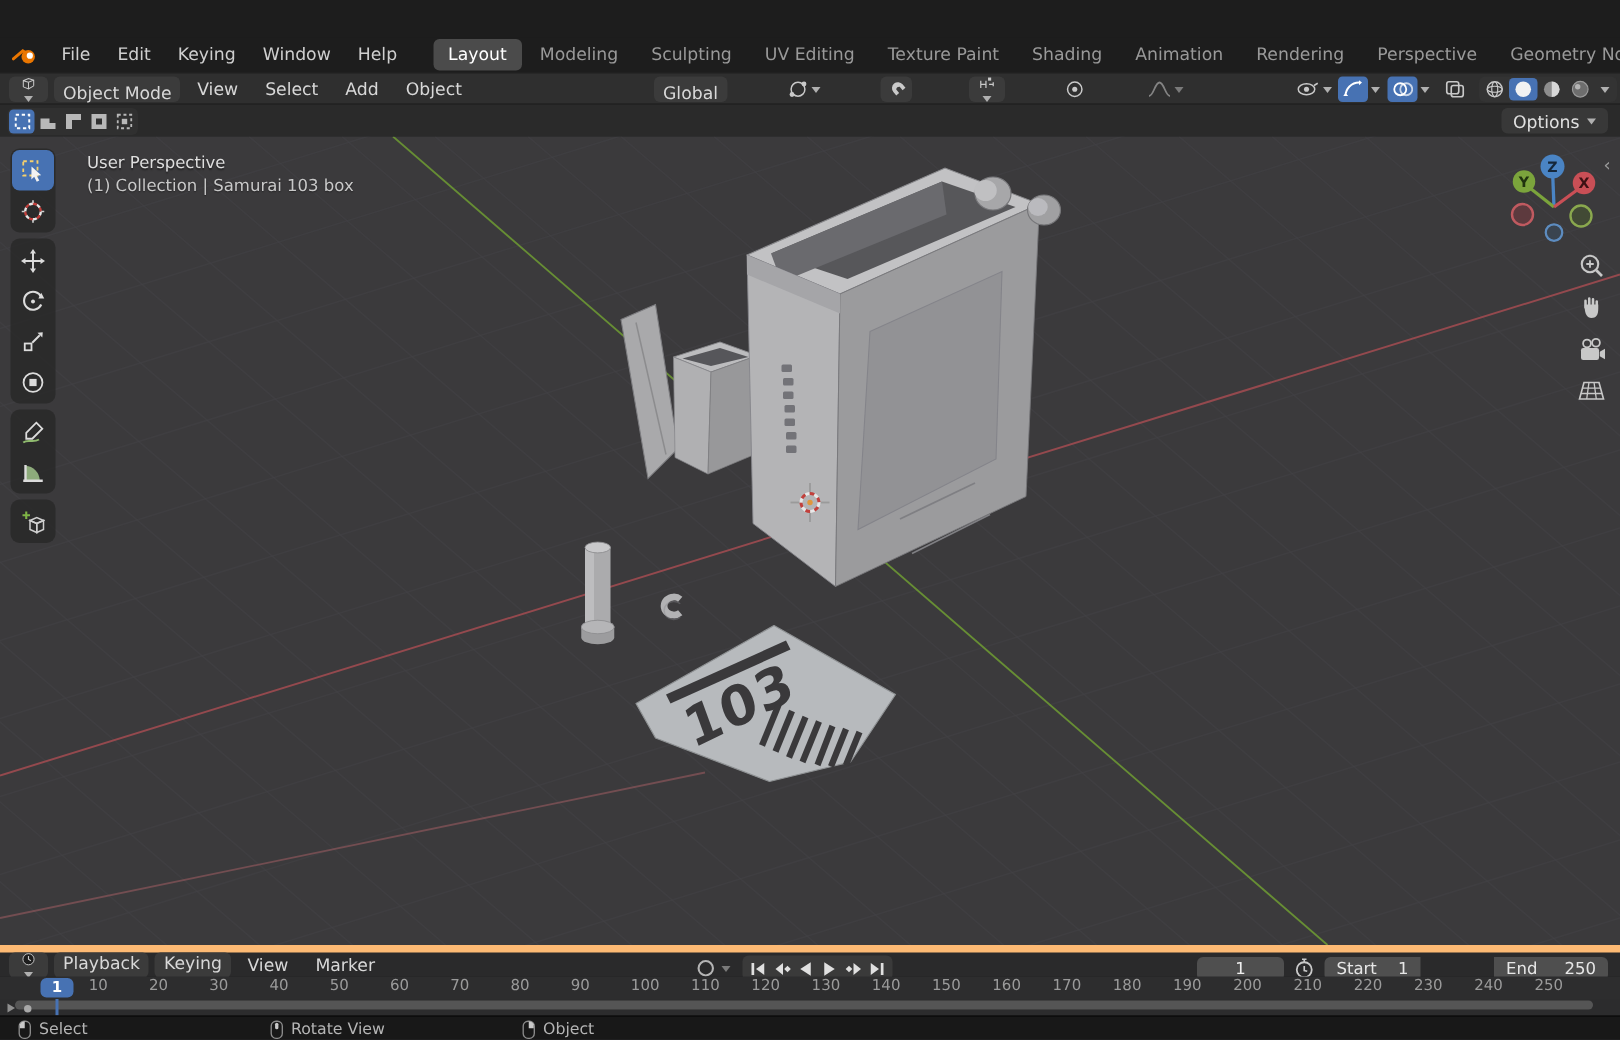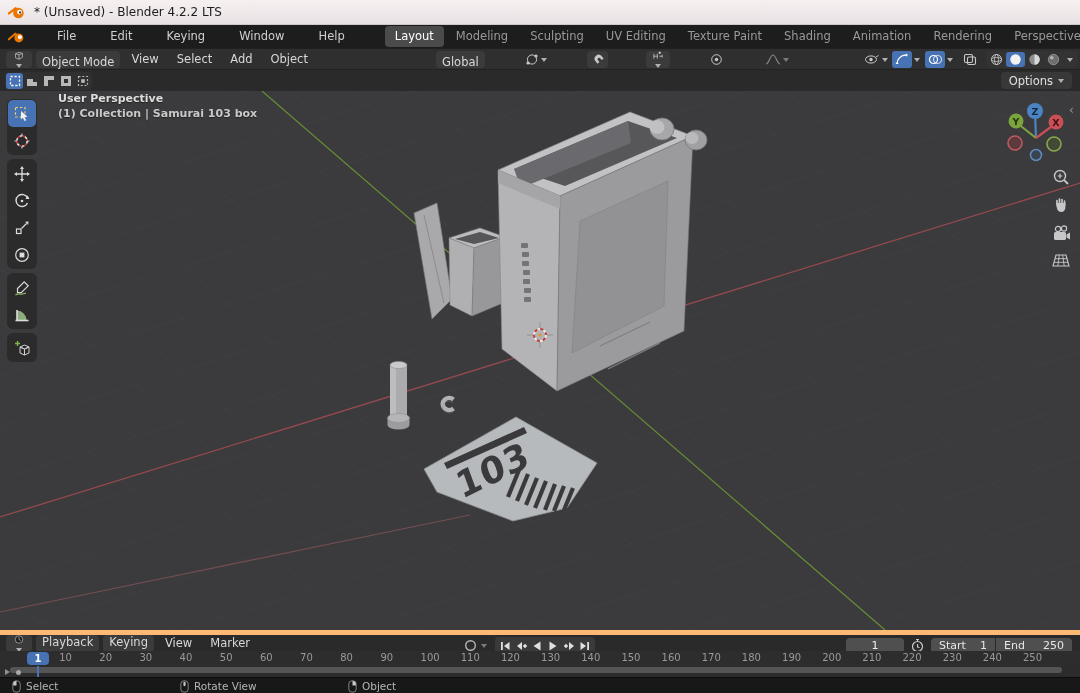--- a/index.html
+++ b/index.html
@@ -10,21 +10,21 @@
 
   
   .titlebar{position:absolute;left:0;top:0;width:1080px;height:25px;
     background:linear-gradient(#f6f0f1,#e9e1e3);display:flex;align-items:center;
     border-bottom:1px solid #cfc7c9;box-sizing:border-box;}
   .titlebar .logo{margin-left:8px;width:17px;height:17px;flex:0 0 auto;}
   .titlebar .ttext{margin-left:9px;font-size:12px;color:#1c1c1c;}
 
   
   .menubar{position:absolute;left:0;top:25px;width:1080px;height:23px;background:#1d1d1d;
-    display:flex;align-items:center;color:#cfcfcf;font-size:11.5px;white-space:nowrap;gap:16px;}
+    display:flex;align-items:center;color:#cfcfcf;font-size:11.5px;white-space:nowrap;}
   .menubar .blogo{margin:0 6px 0 8px;width:18px;height:14px;flex:0 0 auto;}
   .mb-item{padding:0 9px;line-height:23px;cursor:default;}
   .ws-tabs{display:flex;margin-left:14px;height:23px;align-items:center;}
   .ws-tab{padding:0 10px;line-height:21px;height:21px;color:#999;border-radius:4px;margin:0 1px;}
   .ws-tab.active{background:#4b4b4b;color:#fff;}
   .mb-right{margin-left:auto;display:flex;align-items:center;height:23px;overflow:hidden;flex:0 1 auto;}
 
   .chev{width:0;height:0;border-left:3.5px solid transparent;border-right:3.5px solid transparent;
         border-top:4.5px solid #b0b0b0;display:inline-block;}
   .chev.dim{border-top-color:#7a7a7a;}
@@ -51,22 +51,22 @@
     border-top:1px solid #222;box-sizing:border-box;display:flex;align-items:center;}
   .selmodes{display:flex;align-items:center;margin-left:5px;background:#303030;border-radius:4px;padding:1px;}
   .selmode{width:17px;height:16px;display:flex;align-items:center;justify-content:center;border-radius:3px;}
   .selmode.on{background:#4772b3;}
   .options-btn{margin-left:auto;margin-right:8px;display:flex;align-items:center;gap:5px;
     background:#383838;border-radius:4px;height:17px;padding:0 8px;color:#e0e0e0;font-size:11.5px;}
 
   
   .viewport{position:absolute;left:0;top:91px;width:1080px;height:539px;background:#3b3a3c;overflow:hidden;}
   .vp-canvas{position:absolute;left:0;top:0;}
-  .vp-text{position:absolute;left:58px;top:0;color:#dedede;font-size:11px;line-height:15px;
-    text-shadow:0 1px 1px rgba(0,0,0,.4);font-weight:bold;}
+  .vp-text{position:absolute;left:58px;top:10px;color:#dedede;font-size:11px;line-height:15px;
+    text-shadow:0 1px 1px rgba(0,0,0,.4);}
   .vp-text .l2{color:#c9c9c9;}
   .left-toolbar{position:absolute;left:7px;top:8px;width:30px;display:flex;flex-direction:column;gap:4px;}
   .tb-group{background:rgba(42,42,42,.92);border-radius:6px;display:flex;flex-direction:column;padding:1px;}
   .tool-btn{width:28px;height:27px;display:flex;align-items:center;justify-content:center;border-radius:5px;}
   .tool-btn.on{background:#4772b3;}
   .nav-gizmo{position:absolute;left:1003px;top:8px;}
   .side-controls{position:absolute;left:1050px;top:76px;display:flex;flex-direction:column;gap:8px;}
   .side-btn{width:22px;height:20px;display:flex;align-items:center;justify-content:center;}
   .collapse-chev{position:absolute;left:1069px;top:12px;color:#9a9a9a;font-size:12px;}
 
@@ -78,21 +78,21 @@
   .tl-center{position:absolute;left:460px;top:0;height:21px;display:flex;align-items:center;}
   .pbgroup{display:flex;align-items:center;background:#3a3a3a;border-radius:4px;height:17px;margin-left:8px;padding:0 2px;}
   .pb-btn{width:16px;height:15px;display:flex;align-items:center;justify-content:center;border-radius:3px;}
   .tl-right{position:absolute;right:8px;top:0;height:21px;display:flex;align-items:center;gap:6px;}
   .numfield{background:#4f4f4f;border-radius:4px;height:16px;display:flex;align-items:center;
     justify-content:center;color:#eee;font-size:11px;}
   .framefield{width:58px;}
   .rangefield{display:flex;align-items:center;justify-content:space-between;background:#4f4f4f;
     height:16px;color:#e6e6e6;font-size:11px;padding:0 8px;}
   .startfield{width:48px;border-radius:4px 0 0 4px;margin-right:1px;}
-  .endfield{width:60px;border-radius:0 4px 4px 0;}
+  .endfield{width:60px;border-radius:0 4px 4px 0;margin-left:48px;}
 
   .ruler{position:absolute;left:0;top:651px;width:1080px;height:15px;background:#2d2d2e;}
   .tick{position:absolute;top:1px;width:30px;text-align:left;color:#9a9a9a;font-size:10px;}
   .cf-badge{position:absolute;left:27px;top:1px;width:22px;height:13px;background:#4772b3;border-radius:4px;
     color:#fff;font-size:10px;font-weight:bold;text-align:center;line-height:13px;}
   .track{position:absolute;left:0;top:666px;width:1080px;height:11px;background:#2c2c2d;}
   .playhead{position:absolute;left:37px;top:666px;width:2px;height:11px;background:#4772b3;}
   .scrollthumb{position:absolute;left:10px;top:667px;width:1052px;height:6px;background:#555;border-radius:3px;}
   .expander{position:absolute;left:5px;top:669px;width:0;height:0;border-top:3.5px solid transparent;
     border-bottom:3.5px solid transparent;border-left:5px solid #8f8f8f;}
@@ -101,29 +101,20 @@
   
   .statusbar{position:absolute;left:0;top:677px;width:1080px;height:16px;background:#181818;
     border-top:1px solid #0d0d0d;box-sizing:border-box;color:#b5b5b5;font-size:10.5px;}
   .hint{position:absolute;top:0;height:16px;display:flex;align-items:center;gap:5px;}
 </style>
 </head>
 <body>
 
 <div class="app">
 
-  <div class="titlebar">
-    <svg class="logo" viewBox="0 0 18 18">
-      <path d="M1,10 L8,4.5 L11,6" stroke="#ea7600" stroke-width="2.4" fill="none" stroke-linecap="round"></path>
-      <circle cx="11" cy="9.5" r="5.6" fill="#ea7600"></circle>
-      <circle cx="12.2" cy="8.6" r="2.6" fill="#fff"></circle>
-      <circle cx="12.8" cy="9" r="1.2" fill="#30404f"></circle>
-    </svg>
-    <span class="ttext">* (Unsaved) - Blender 4.2.2 LTS</span>
-  </div>
 
   <div class="menubar">
     <svg class="blogo" viewBox="0 0 20 15">
       <path d="M1,10 L8,4 L11,6" stroke="#ea7600" stroke-width="2.2" fill="none" stroke-linecap="round"></path>
       <circle cx="12" cy="8.5" r="5" fill="#ea7600"></circle>
       <circle cx="13.2" cy="7.6" r="2.3" fill="#fff"></circle>
     </svg>
     <span class="mb-item">File</span>
     <span class="mb-item">Edit</span>
     <span class="mb-item">Keying</span>

